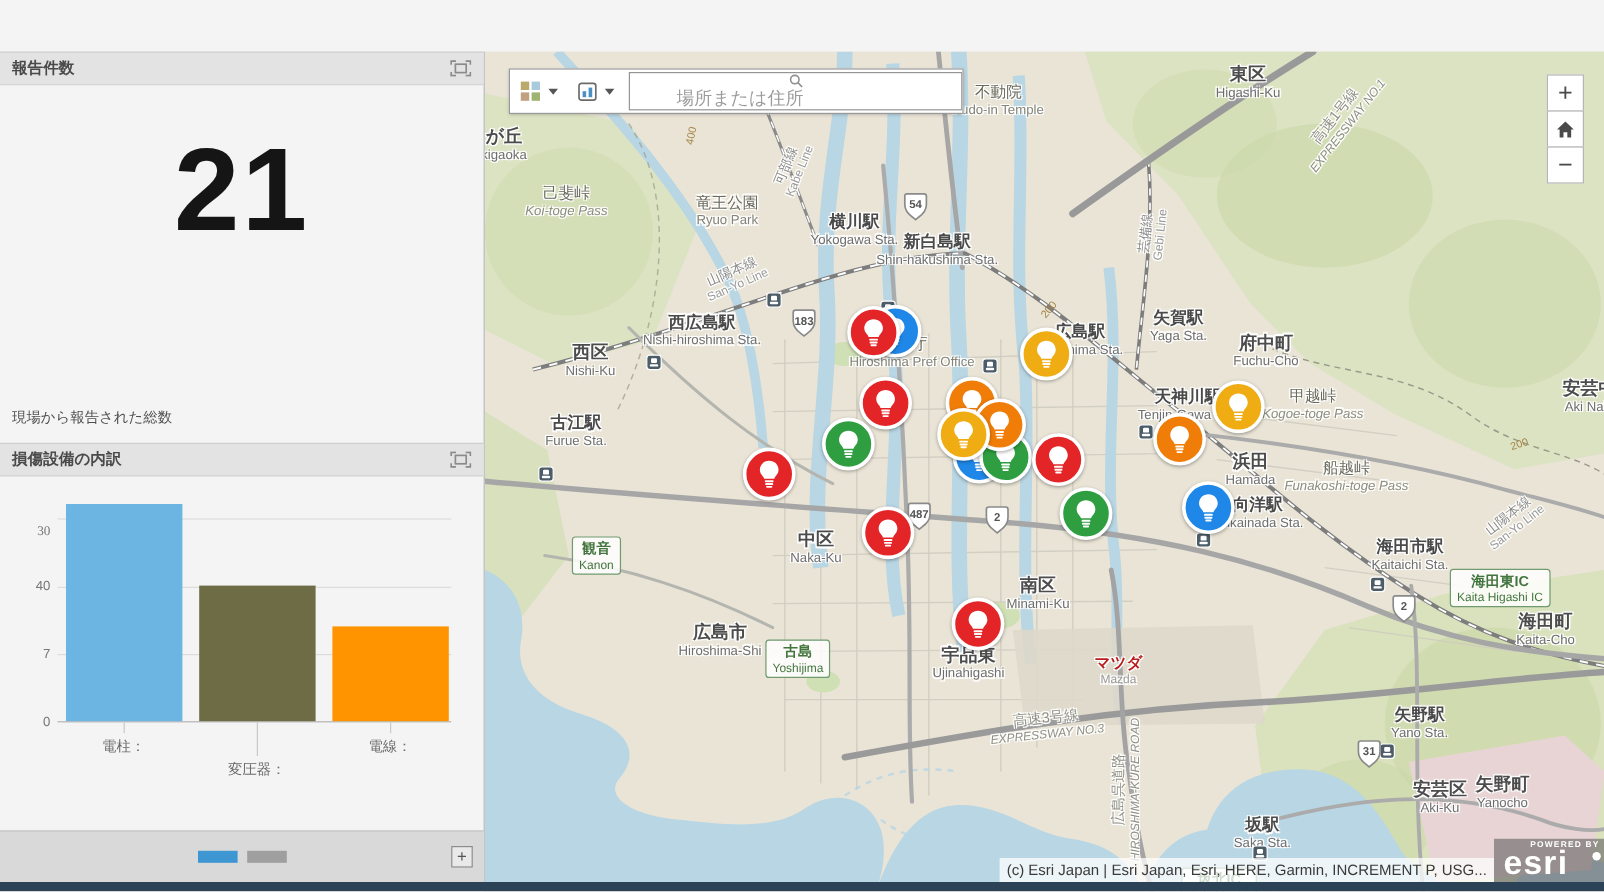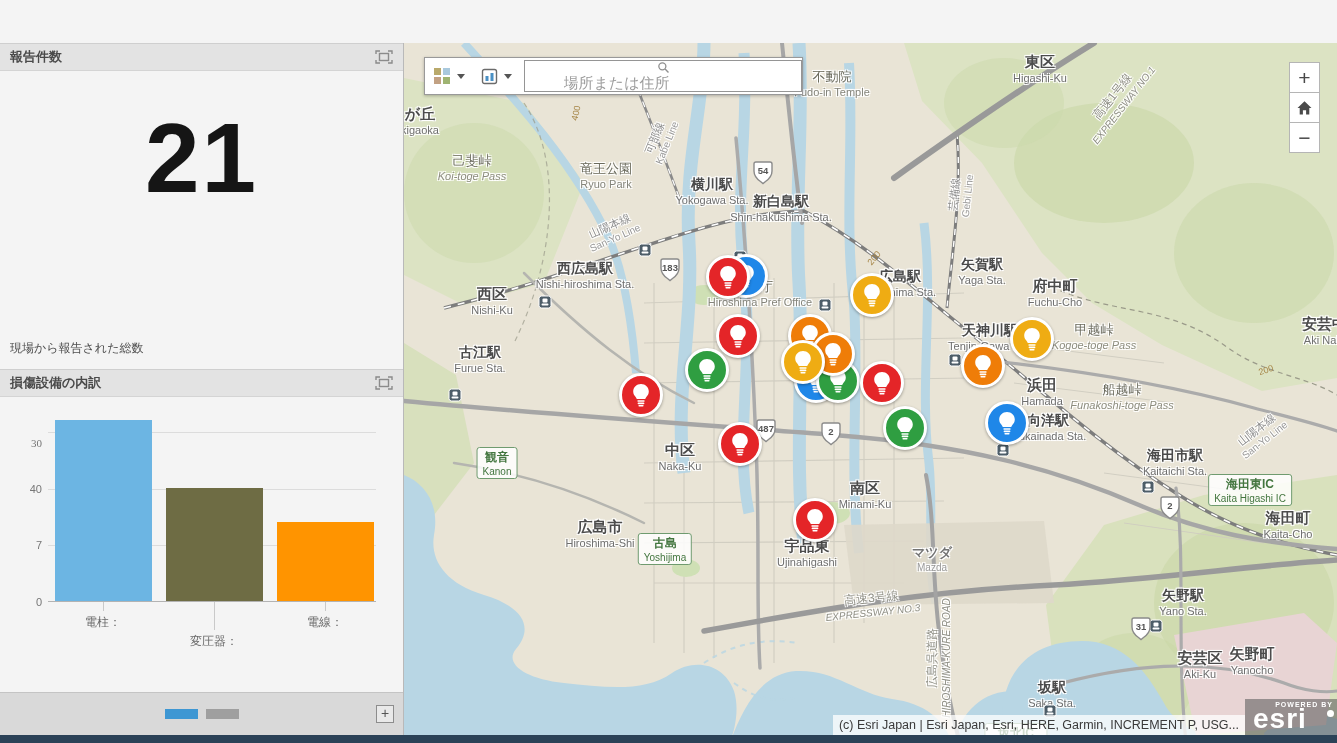--- a/index.html
+++ b/index.html
@@ -53,21 +53,21 @@
   .lbl { position:absolute; text-align:center; white-space:nowrap; pointer-events:none;
     text-shadow:1px 1px 0 #fff,-1px -1px 0 #fff,1px -1px 0 #fff,-1px 1px 0 #fff,0 0 3px #fff; }
   .lbl .jp { display:block; }
   .lbl .en { display:block; }
   .lbl.city .jp { font-size:15px; font-weight:bold; color:#4c4c4c; }
   .lbl.city .en { font-size:11px; color:#6e6e6e; }
   .lbl.station .jp { font-size:14px; font-weight:bold; color:#4a4a4a; }
   .lbl.station .en { font-size:11px; color:#6e6e6e; }
   .lbl.poi .jp { font-size:13px; color:#6a6a5c; }
   .lbl.poi .en { font-size:11px; color:#84847a; }
-  .lbl.poi-gray .jp { font-size:13px; font-weight:bold; color:#737373; }
+  .lbl.poi-gray .jp { font-size:13px; font-weight:bold; color:#b91c1c; }
   .lbl.poi-gray .en { font-size:10px; color:#9a9a9a; }
   .lbl.pass .jp { font-size:13px; color:#6b6b5e; }
   .lbl.pass .en { font-size:11px; font-style:italic; color:#8d8d7e; }
   .lbl.line .jp { font-size:11px; color:#8a8a8a; }
   .lbl.line .en { font-size:10px; color:#9a9a9a; }
   .lbl.road .jp { font-size:12px; color:#8f8f85; }
   .lbl.road .en { font-size:10px; font-style:italic; color:#8f8f85; }
   .lbl.contour .jp { font-size:9px; color:#a58445; text-shadow:none; }
   .boxed { position:absolute; transform:translate(-50%,-50%); border:1px solid #6f9b6f; border-radius:3px;
     background:rgba(255,255,255,.85); padding:1px 5px; text-align:center; pointer-events:none; }

